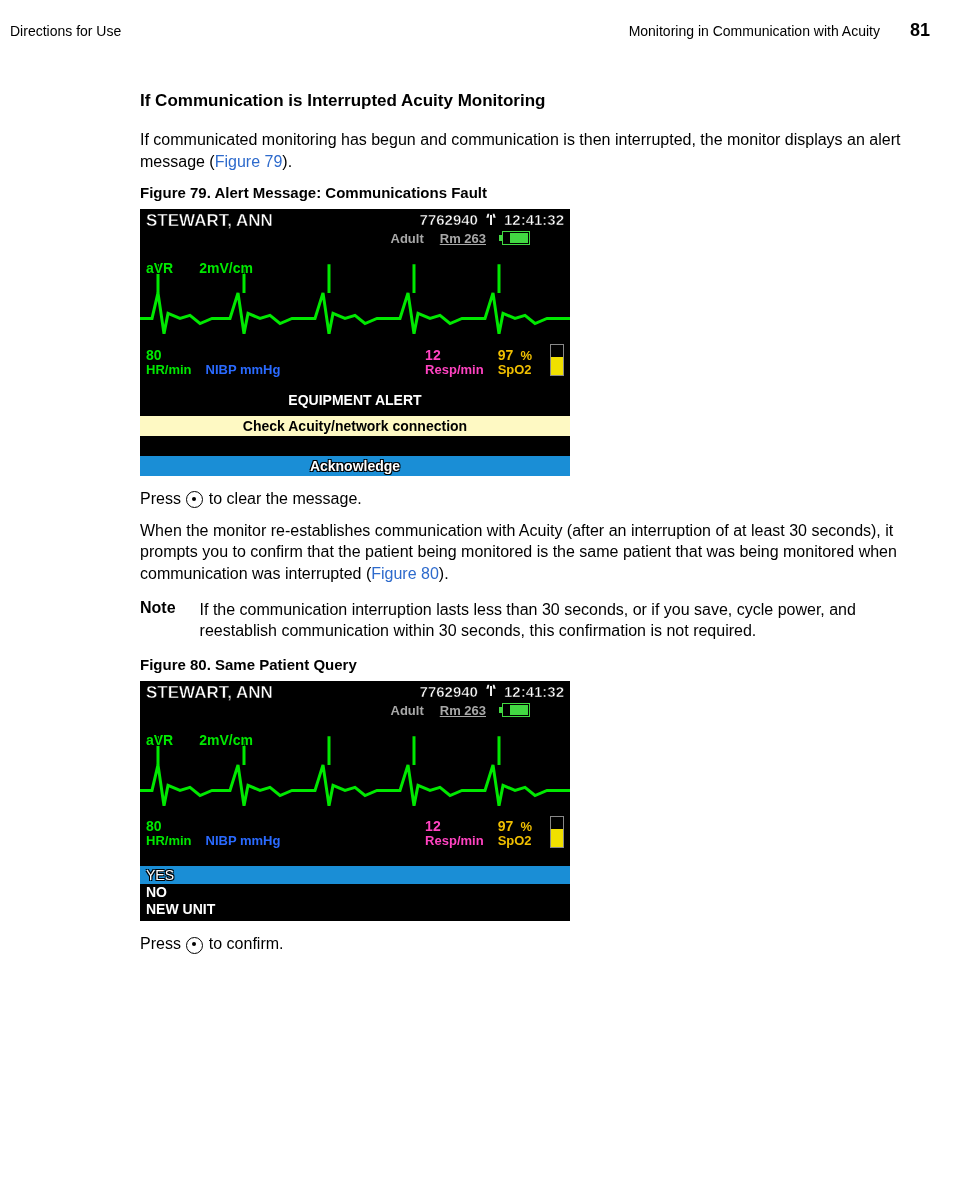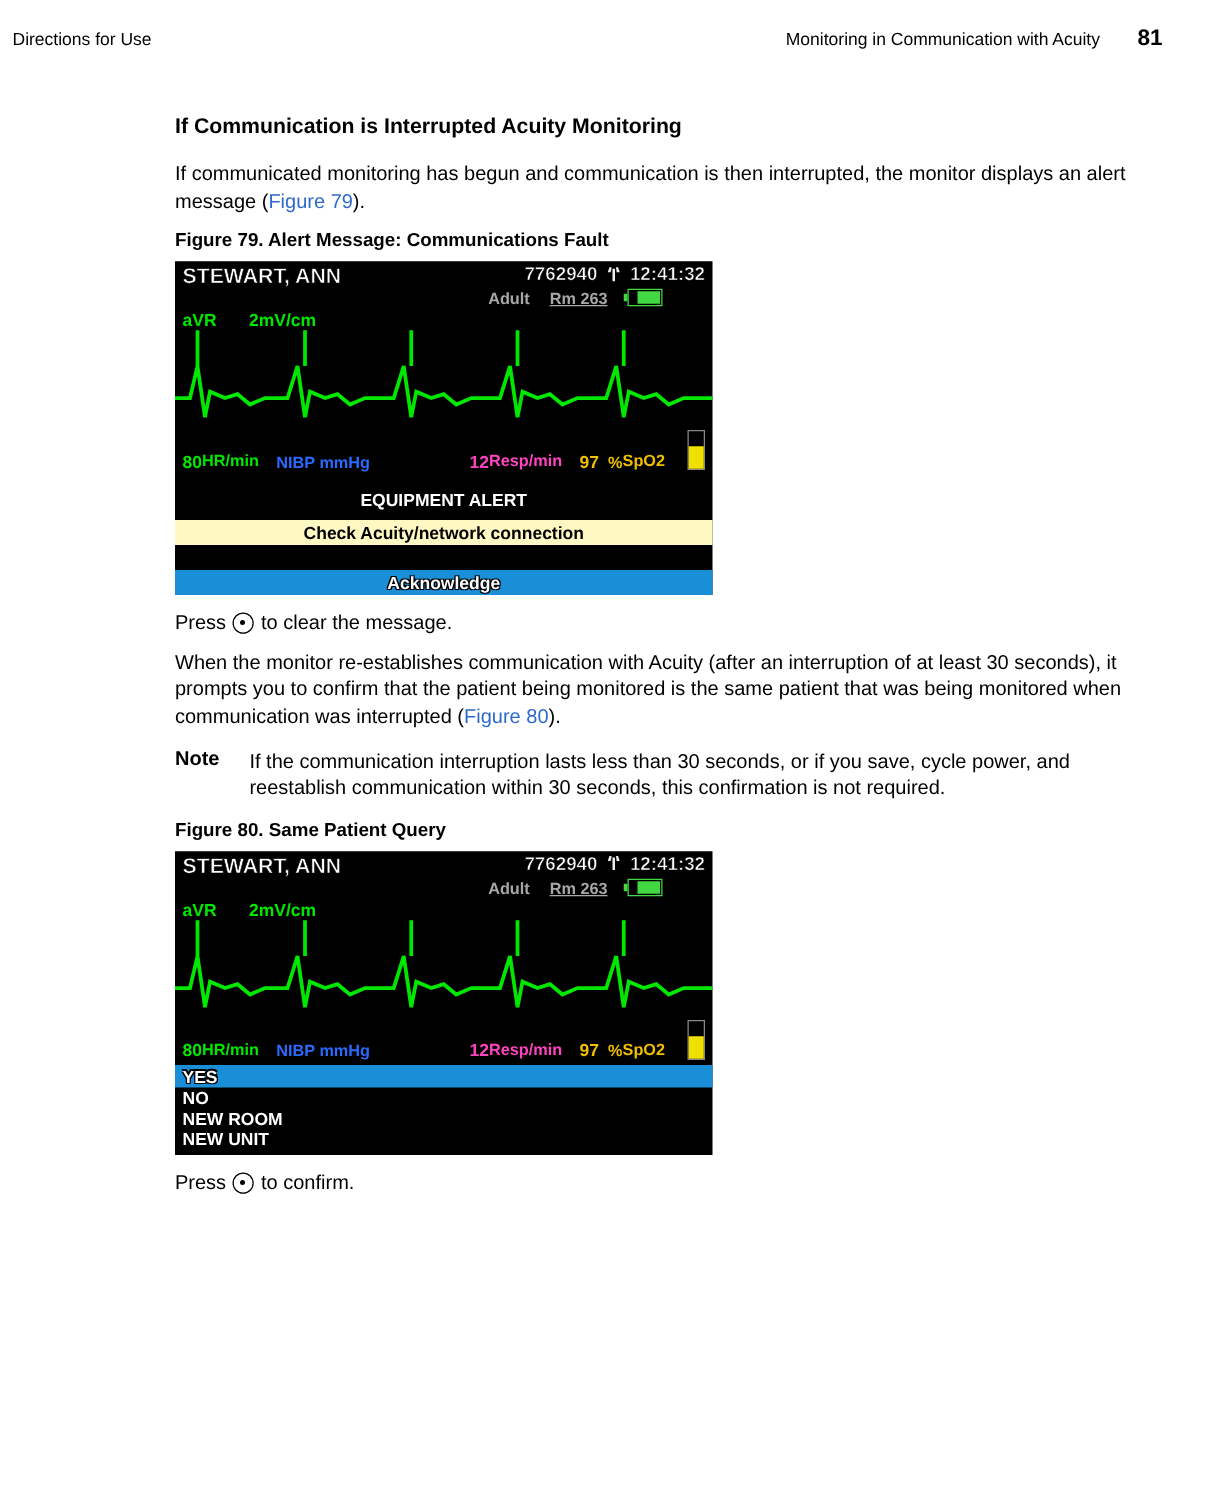--- a/index.html
+++ b/index.html
@@ -118,35 +118,35 @@
   .battery::after {
     content:"";
     position:absolute;
     right:1px; top:1px;
     width:18px; height:10px;
     background:#42d842;
   }
   .wave-area { height: 92px; position: relative; padding-top:4px; }
   .wave-labels {
     position: absolute;
-    top: 0; left: 6px;
+    top: 12px; left: 6px;
     display: flex; gap: 26px;
     font-size: 14px;
     color: #00e800;
   }
   .wave-labels span { text-shadow: 1px 1px 0 #000,-1px -1px 0 #000,-1px 1px 0 #000,1px -1px 0 #000; }
   .wave-svg { width: 100%; height: 100%; }
   .vitals-row {
     display: flex;
     align-items: flex-end;
     padding: 0 6px 4px 6px;
     gap: 14px;
     font-size: 13px;
   }
-  .vital { display:flex; flex-direction:row; line-height:1.05; }
+  .vital { display:flex; flex-direction:column; line-height:1.05; }
   .vital .num { font-size: 14px; }
   .ecg-c { color:#00e800; }
   .nibp-c { color:#2a6aff; }
   .resp-c { color:#ff43c1; }
   .spo2-c { color:#f0bf00; }
   .txshadow { text-shadow: 1px 1px 0 #000,-1px -1px 0 #000,-1px 1px 0 #000,1px -1px 0 #000; }
   .spo2-bar {
     width: 12px; height: 30px;
     border:1px solid #888;
     margin-left:4px;
@@ -190,23 +190,24 @@
     font-size: 14px;
     color:#fff;
     padding: 2px 6px;
     line-height:1.2;
   }
   .confirm-block div { text-shadow: 1px 1px 0 #000,-1px -1px 0 #000,-1px 1px 0 #000,1px -1px 0 #000; }
   .bluebar-left {
     background:#1a8ed6;
     color:#fff;
     font-size:14px;
-    font-weight:bold;
+    font-weight:normal;
     padding:1px 6px;
     text-shadow: 1px 1px 0 #000,-1px -1px 0 #000,-1px 1px 0 #000,1px -1px 0 #000;
+    margin-top: 14px;
   }
   .options-block {
     font-size:14px;
     color:#fff;
     padding:0 6px 4px 6px;
     line-height:1.2;
     font-weight:bold;
   }
   .options-block div { text-shadow: 1px 1px 0 #000,-1px -1px 0 #000,-1px 1px 0 #000,1px -1px 0 #000; }
 
@@ -362,21 +363,20 @@
         </div>
         <div class="vital spo2-c txshadow">
           <span><span class="num">97</span>&nbsp;&nbsp;<span>%</span></span>
           <span>SpO2</span>
         </div>
         <div class="spo2-bar"></div>
       </div>
       <div class="bluebar-left">YES</div>
       <div class="options-block">
         <div>NO</div>
-        <div>NEW ROOM</div>
         <div>NEW UNIT</div>
       </div>
     </div>
 
     <p class="bodytext">
       <span>Press </span><span class="dot-icon"></span><span> to confirm.</span>
     </p>
 
   </div>
 </div>

